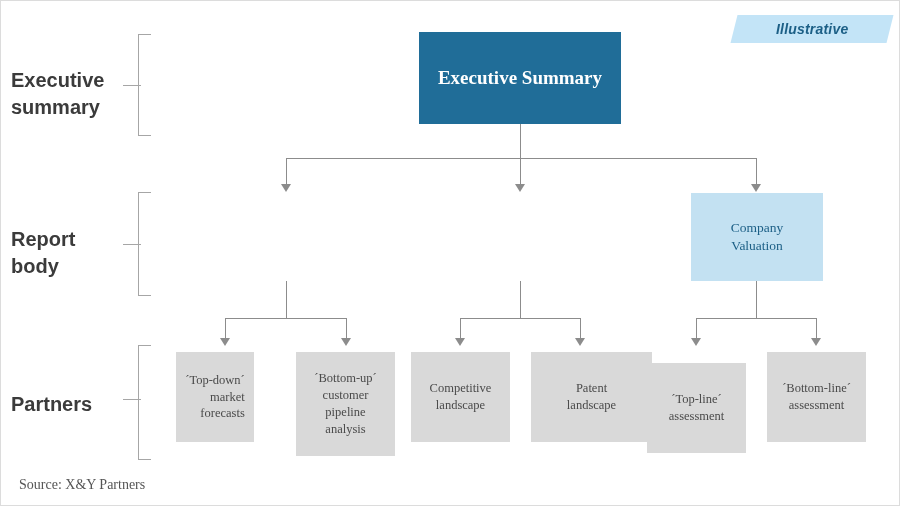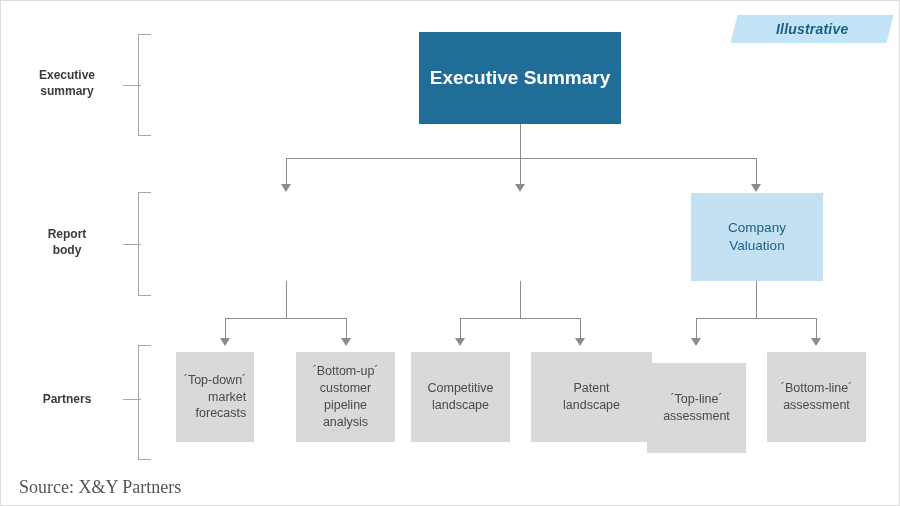--- a/index.html
+++ b/index.html
@@ -36,22 +36,22 @@
     font-size: 14px;
     font-weight: bold;
     font-style: italic;
     color: #1c5f86;
     letter-spacing: 0.2px;
   }
 
   
   .row-label {
     position: absolute;
-    text-align: center;
-    font-size: 12px;
+    text-align: left;
+    font-size: 20px;
     font-weight: bold;
     color: #3b3b3b;
     line-height: 1.35;
   }
 
   
   .bracket {
     position: absolute;
     border-left: 1.5px solid #a6a6a6;
     border-top: 1.5px solid #a6a6a6;
@@ -68,20 +68,21 @@
 
   
   .node {
     position: absolute;
     box-sizing: border-box;
     display: flex;
     align-items: center;
     justify-content: center;
     text-align: center;
     line-height: 1.35;
+    font-family: Liberation Serif, serif;
   }
   .node-exec {
     background: #206d98;
     color: #ffffff;
     font-size: 19px;
     font-weight: bold;
   }
   .node-body {
     background: #c3e1f2;
     color: #1c5f86;
@@ -112,21 +113,21 @@
     border-right: 5px solid transparent;
     border-top: 8px solid #8c8c8c;
   }
 
   
   .source-note {
     position: absolute;
     left: 18px;
     top: 476px;
     font-family: "Liberation Serif", serif;
-    font-size: 18px;
+    font-size: 14px;
     color: #555555;
   }
 </style>
 </head>
 <body>
 
 <div id="canvas">
 
   <div class="illustrative-badge">
     <span>Illustrative</span>
@@ -178,21 +179,21 @@
   <div class="arrow-down" style="left:690px; top:337px;"></div>
   <div class="arrow-down" style="left:810px; top:337px;"></div>
 
   <div class="row-label" style="left:10px; top:390px; width:112px;">Partners</div>
   <div class="bracket" style="left:137px; top:344px; height:115px;"></div>
   <div class="bracket-tick" style="left:122px; top:398px;"></div>
 
   <div class="node node-annex" style="left:175px; top:351px; width:78px; height:90px;text-align:right;">
     <span>´Top-down´<br>market<br>forecasts</span>
   </div>
-  <div class="node node-annex" style="left:295px; top:351px; width:99px; height:90px;">
+  <div class="node node-annex" style="left:295px; top:351px; width:99px; height:104px;">
     <span>´Bottom-up´<br>customer<br>pipeline<br>analysis</span>
   </div>
   <div class="node node-annex" style="left:410px; top:351px; width:99px; height:90px;text-align:center;">
     <span>Competitive<br>landscape</span>
   </div>
   <div class="node node-annex" style="left:530px; top:351px; width:121px; height:90px;">
     <span>Patent<br>landscape</span>
   </div>
   <div class="node node-annex" style="left:646px; top:362px; width:99px; height:90px;">
     <span>´Top-line´<br>assessment</span>

